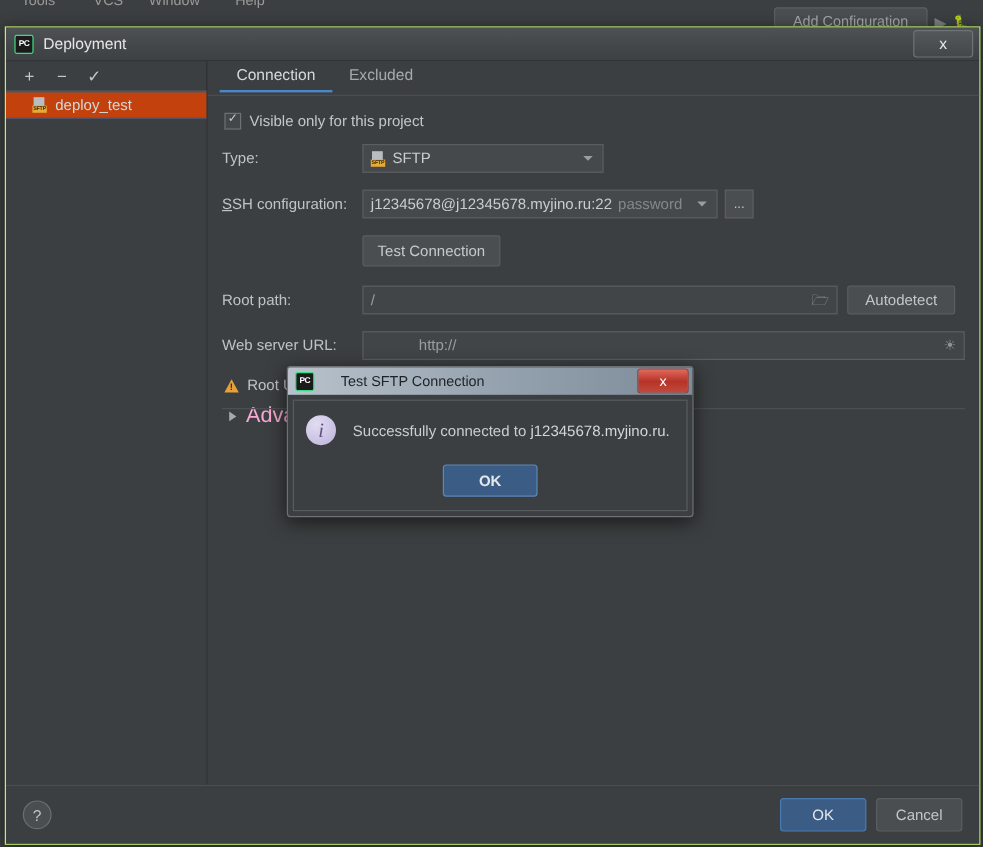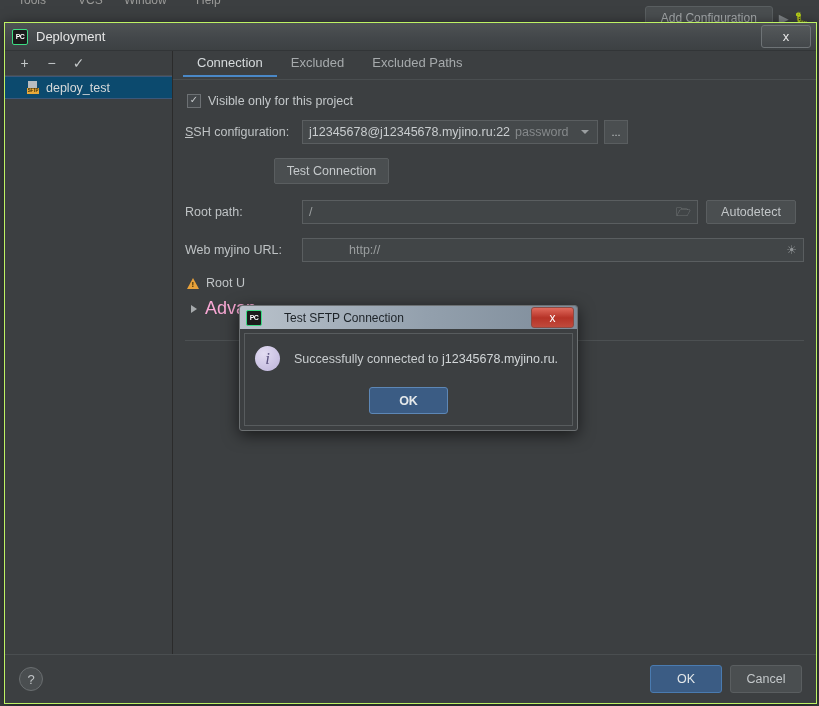--- a/index.html
+++ b/index.html
@@ -140,21 +140,21 @@
   .server-item {
     height: 21px;
     display: flex;
     align-items: center;
     padding-left: 22px;
     gap: 6px;
     font-size: 12.5px;
     color: #d6d9da;
   }
   .server-item.selected {
-    background: #0c4a6e;
+    background: #c2410c;
     border-top: 1px solid #3c587a;
     border-bottom: 1px solid #3c587a;
   }
   .sftp-glyph {
     width: 13px; height: 13px;
     position: relative;
     flex: none;
   }
   .sftp-glyph .page {
     position: absolute;
@@ -267,21 +267,21 @@
     font-size: 12.5px;
     display: flex;
     align-items: center;
     justify-content: center;
     height: 22px;
   }
   #ssh-ellipsis { width: 22px; margin-left: 6px; height: 22px; font-size: 11px; }
 
   #test-connection-btn {
     width: 113px; height: 24px;
-    margin-left: 89px;
+    margin-left: 117px;
     margin-bottom: 16px;
     border: 1px solid #5a5e60;
     background: #4a4e50;
     color: #c5c9cb;
     font-size: 12.5px;
     display: flex;
     align-items: center;
     justify-content: center;
     border-radius: 2px;
   }
@@ -509,30 +509,40 @@
           <span>deploy_test</span>
         </div>
       </div>
     </div>
 
     <div id="right-panel">
 
       <div id="tab-bar">
         <div class="tab active">Connection</div>
         <div class="tab">Excluded</div>
-        <div class="tab">Excluded Paths</div>
       </div>
 
       <div id="form-area">
 
         <div class="chk-row">
           <span class="checkbox">✓</span>
           <span class="chk-label">Visible only for this project</span>
         </div>
 
+        <div class="field-row">
+          <span class="field-label">Type:</span>
+          <div class="combo" id="type-combo">
+            <span class="sftp-glyph">
+              <span class="page"></span>
+              <span class="tag">SFTP</span>
+            </span>
+            <span>SFTP</span>
+            <span class="arrow"></span>
+          </div>
+        </div>
 
         <div class="field-row">
           <span class="field-label"><u>S</u>SH configuration:</span>
           <div class="combo" id="ssh-combo">
             <span class="val">j12345678@j12345678.myjino.ru:22</span>
             <span class="muted">password</span>
             <span class="arrow"></span>
           </div>
           <div class="sq-btn" id="ssh-ellipsis">...</div>
         </div>
@@ -542,21 +552,21 @@
         <div class="field-row">
           <span class="field-label">Root path:</span>
           <div class="textfield" id="root-path-field">
             <span>/</span>
             <span class="field-icon">🗁</span>
           </div>
           <div class="sq-btn" id="autodetect-btn">Autodetect</div>
         </div>
 
         <div class="field-row">
-          <span class="field-label">Web myjino URL:</span>
+          <span class="field-label">Web server URL:</span>
           <div class="textfield" id="web-url-field">
             <span>http://</span>
             <span class="field-icon">☀</span>
           </div>
         </div>
 
         <div class="warn-row">
           <span class="warn-tri"></span>
           <span class="warn-text">Root U</span>
         </div>

